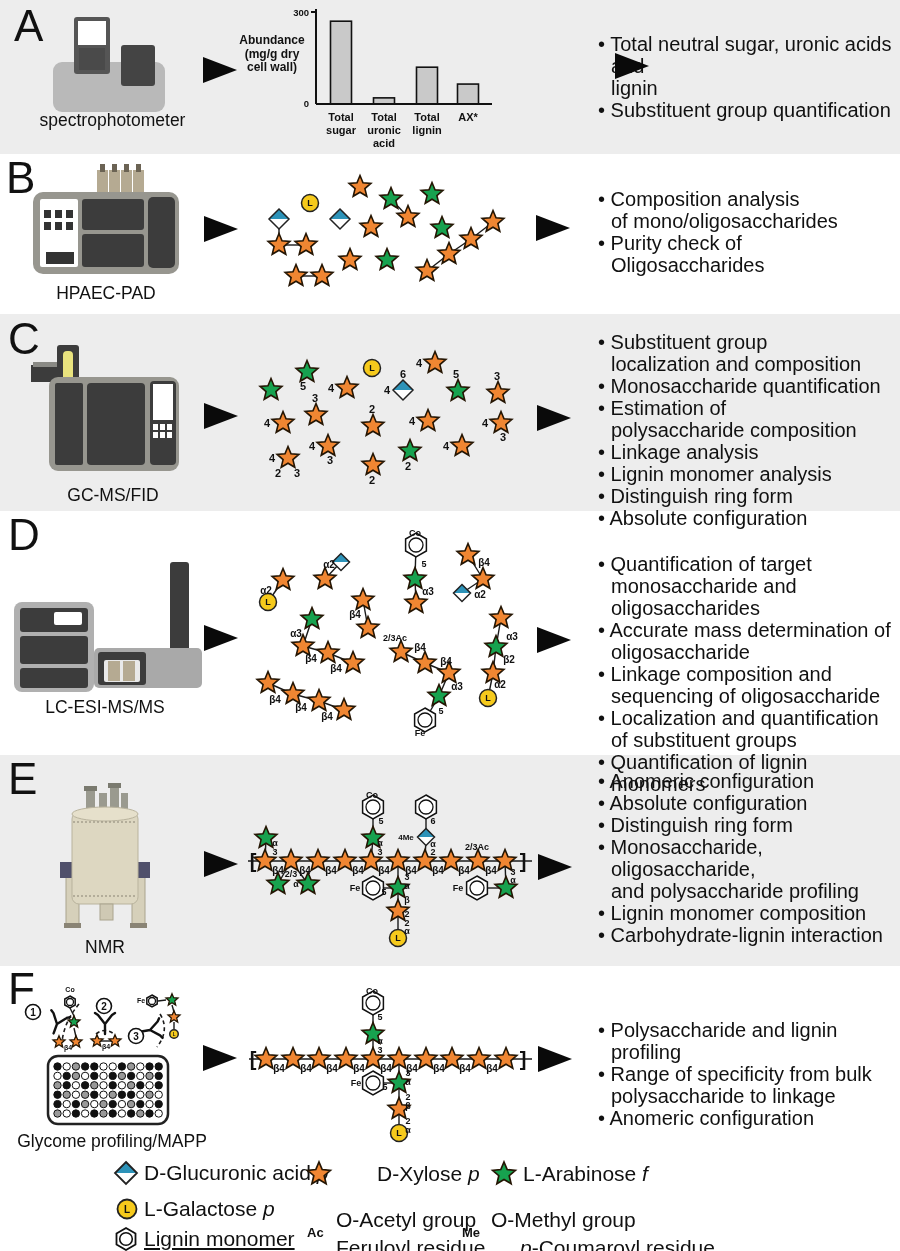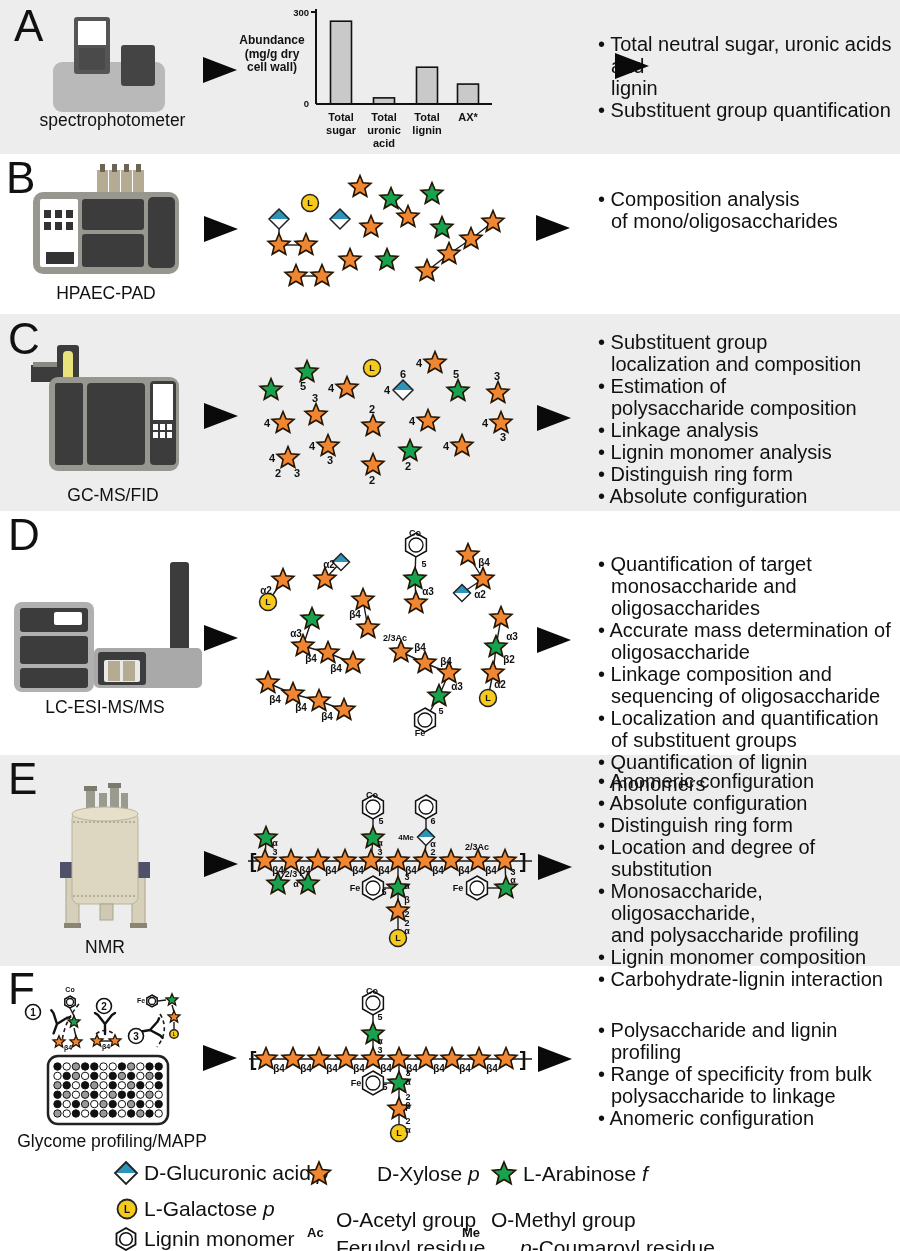--- a/index.html
+++ b/index.html
@@ -43,24 +43,27 @@
   <div class="instr-label" style="left:2px;top:1131px;width:220px;">Glycome profiling/MAPP</div>
 
   <div class="bullets" id="bullets-0" style="top:33px;">
       <div class="bullet-item">Total neutral sugar, uronic acids and
 lignin</div>
       <div class="bullet-item">Substituent group quantification</div>
     </div>
   <div class="bullets" id="bullets-1" style="top:188px;">
       <div class="bullet-item">Composition analysis
 of mono/oligosaccharides</div>
+      <div class="bullet-item">Purity check of
+Oligosaccharides</div>
     </div>
   <div class="bullets" id="bullets-2" style="top:331px;">
       <div class="bullet-item">Substituent group
 localization and composition</div>
+      <div class="bullet-item">Monosaccharide quantification</div>
       <div class="bullet-item">Estimation of
 polysaccharide composition</div>
       <div class="bullet-item">Linkage analysis</div>
       <div class="bullet-item">Lignin monomer analysis</div>
       <div class="bullet-item">Distinguish ring form</div>
       <div class="bullet-item">Absolute configuration</div>
     </div>
   <div class="bullets" id="bullets-3" style="top:553px;">
       <div class="bullet-item">Quantification of target
 monosaccharide and oligosaccharides</div>
@@ -69,21 +72,20 @@
       <div class="bullet-item">Linkage composition and
 sequencing of oligosaccharide</div>
       <div class="bullet-item">Localization and quantification
 of substituent groups</div>
       <div class="bullet-item">Quantification of lignin monomers</div>
     </div>
   <div class="bullets" id="bullets-4" style="top:770px;">
       <div class="bullet-item">Anomeric configuration</div>
       <div class="bullet-item">Absolute configuration</div>
       <div class="bullet-item">Distinguish ring form</div>
-      <div class="bullet-item">Location and degree of substitution</div>
       <div class="bullet-item">Monosaccharide, oligosaccharide,
 and polysaccharide profiling</div>
       <div class="bullet-item">Lignin monomer composition</div>
       <div class="bullet-item">Carbohydrate-lignin interaction</div>
     </div>
   <div class="bullets" id="bullets-5" style="top:1019px;">
       <div class="bullet-item">Polysaccharide and lignin profiling</div>
       <div class="bullet-item">Range of specificity from bulk
 polysaccharide to linkage</div>
       <div class="bullet-item">Anomeric configuration</div>
@@ -651,21 +653,21 @@
     <span class="ltxt"><span>L-Galactose </span><i>p</i></span>
   </div>
   <div class="lrow" style="left:307px;top:1199px;">
     <span class="lsym">Ac</span>
     <span class="ltxt"><span>O-Acetyl group</span></span>
   </div>
   <div class="lrow" style="left:462px;top:1199px;">
     <span class="lsym">Me</span>
     <span class="ltxt"><span>O-Methyl group</span></span>
   </div>
-  <div class="lrow" style="left:113px;top:1226px;">
+  <div class="lrow" style="left:113px;top:1226px;text-decoration:underline;">
     <svg width="26" height="26" viewBox="-13 -13 26 26">
       <polygon points="0,-11 9.5,-5.5 9.5,5.5 0,11 -9.5,5.5 -9.5,-5.5" fill="#fff" stroke="#111" stroke-width="1.8"></polygon>
       <circle cx="0" cy="0" r="6.3" fill="none" stroke="#111" stroke-width="1.6"></circle>
     </svg>
     <span class="ltxt"><span>Lignin monomer</span></span>
   </div>
   <div class="lrow" style="left:307px;top:1227px;">
     <span class="lsym">Fe</span>
     <span class="ltxt"><span>Feruloyl residue</span></span>
   </div>

